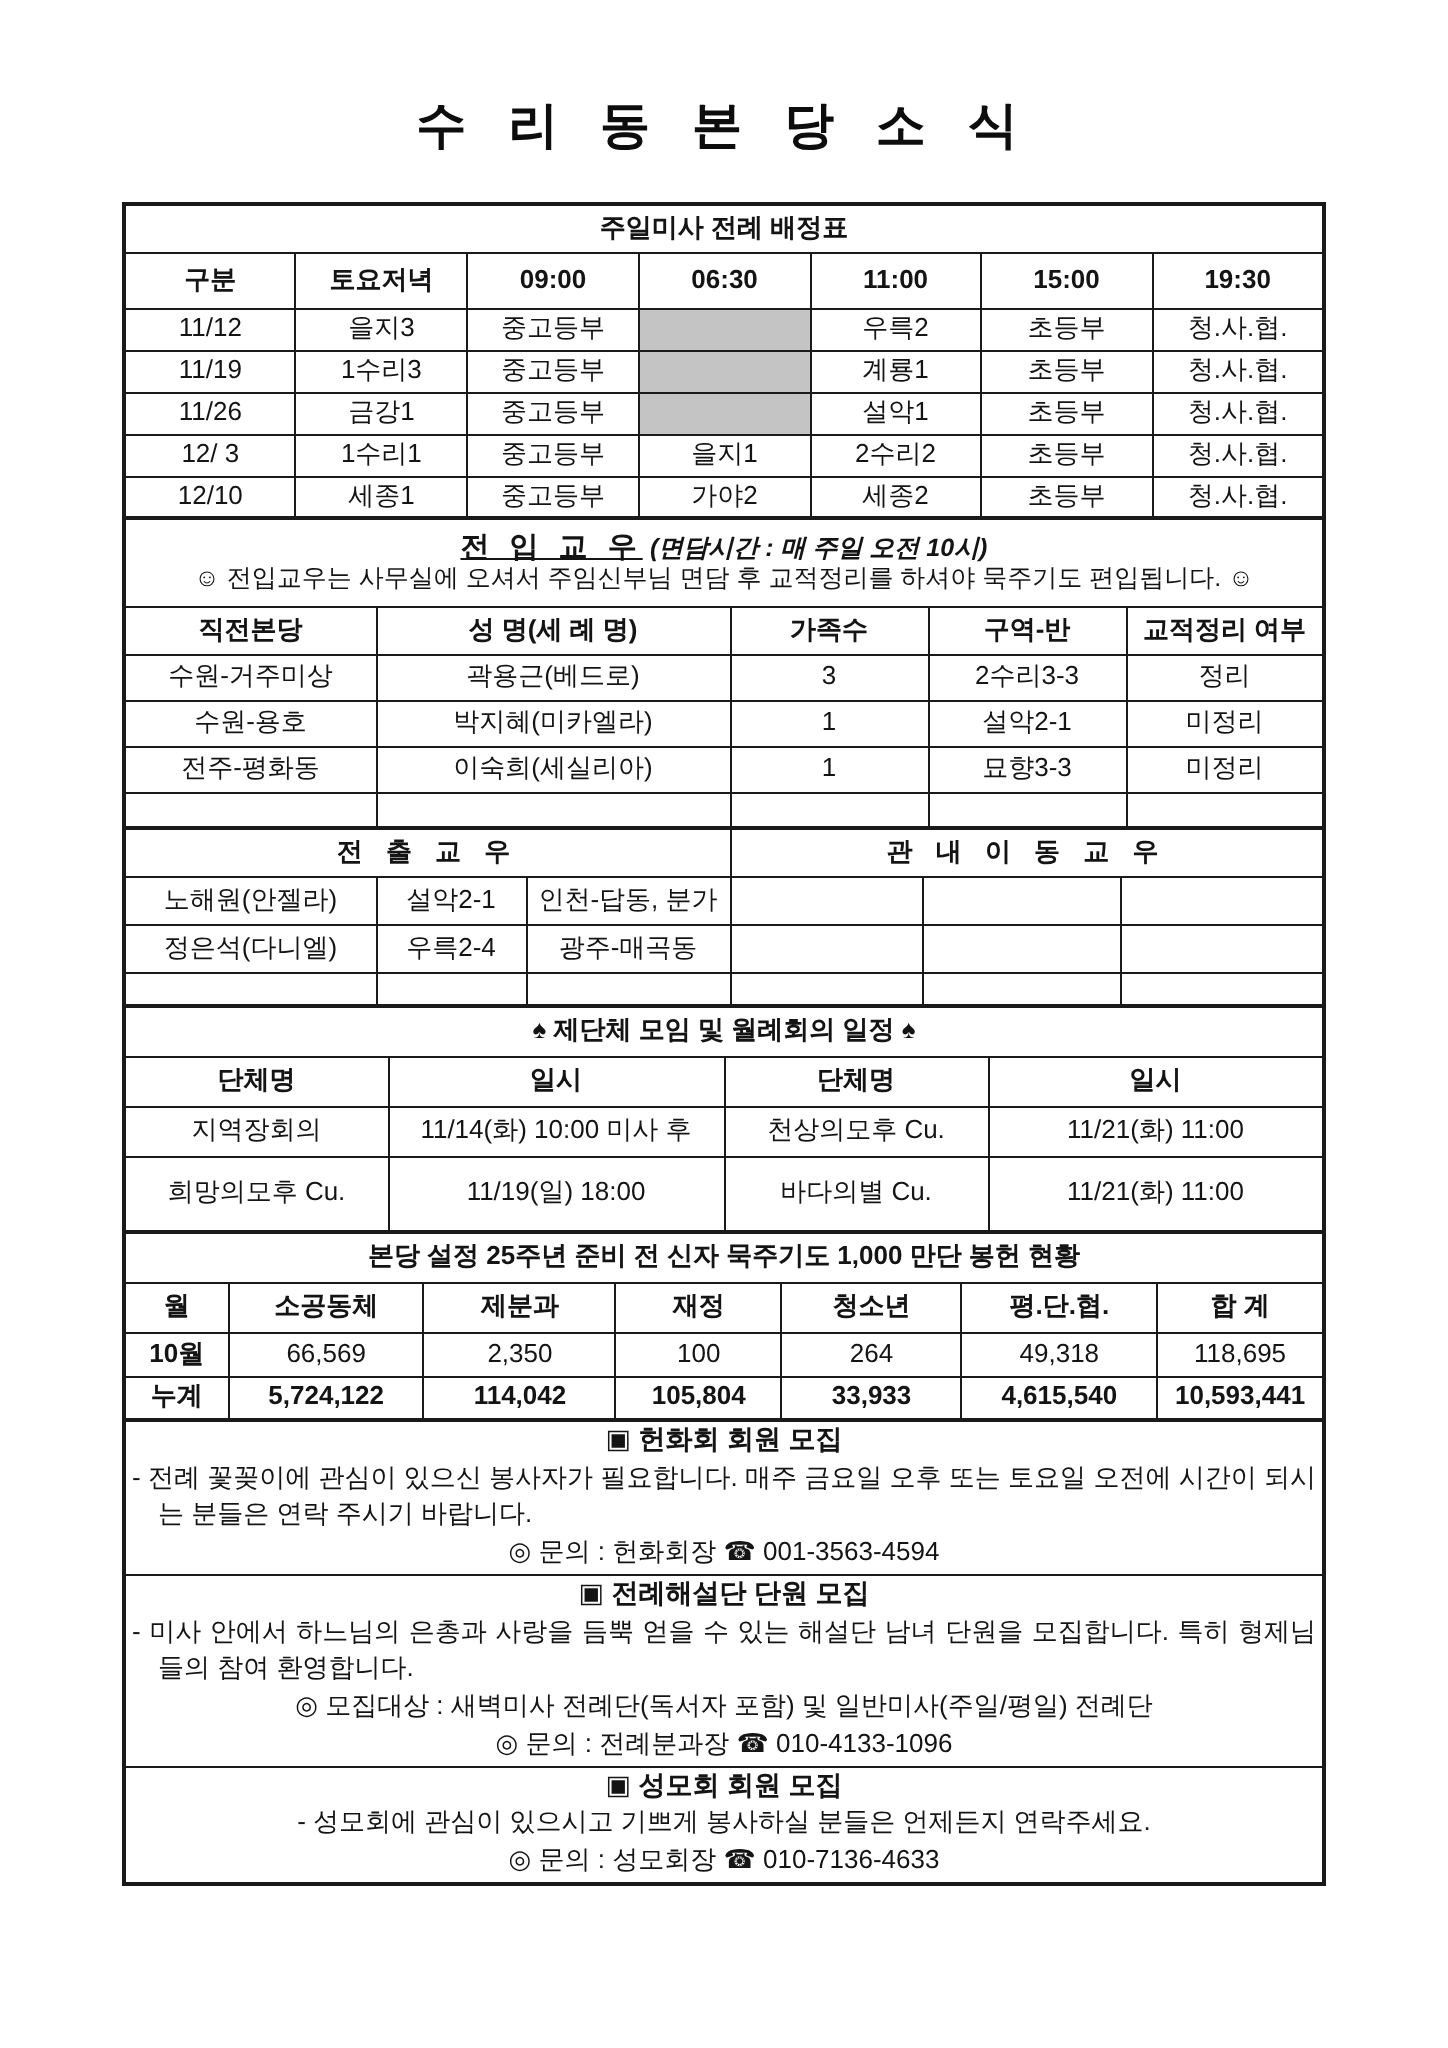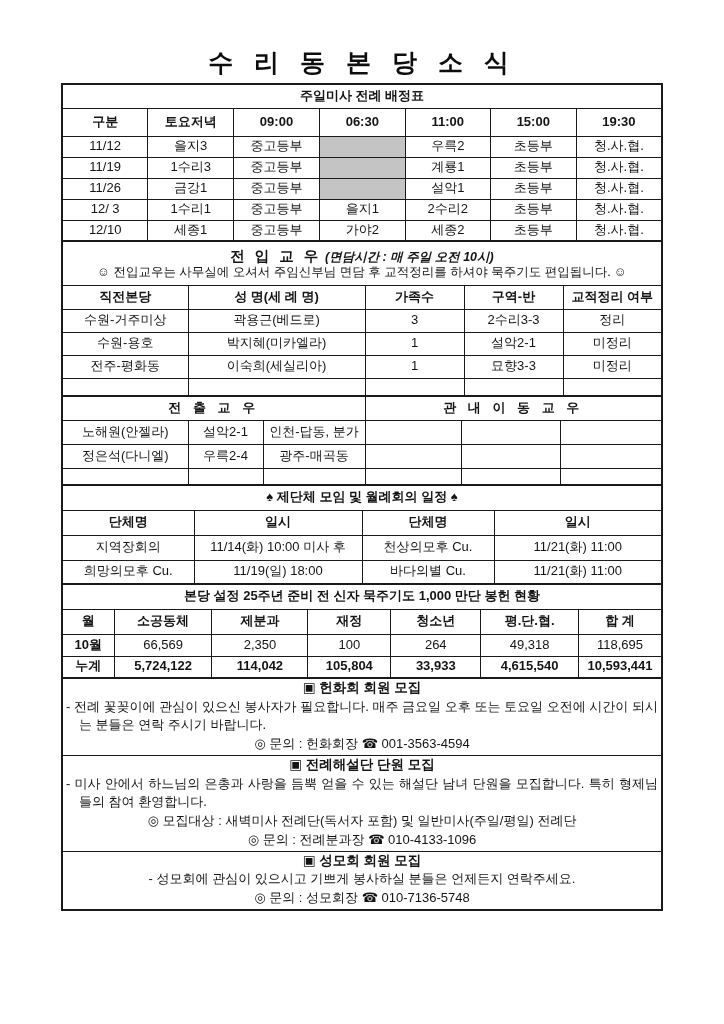--- a/index.html
+++ b/index.html
@@ -4,40 +4,40 @@
 <style>
   html,body{margin:0;padding:0;}
   body{
     width:724px;height:1024px;background:#ffffff;
     font-family:"Liberation Sans","DejaVu Sans",sans-serif;
     color:#111;
   }
   .page{position:relative;width:724px;height:1024px;background:#fff;overflow:hidden;}
   .content{position:absolute;left:61px;top:46px;width:602px;}
   .title{
-    margin:0 0 6px 0;text-align:center;font-size:25px;font-weight:bold;
+    margin:0 0 24px 0;text-align:center;font-size:25px;font-weight:bold;
     letter-spacing:7px;color:#0d0d0d;white-space:nowrap;
   }
   table.doc-table{
     width:100%;border-collapse:collapse;table-layout:fixed;
     border:2px solid #1a1a1a;margin-top:-2px;
   }
   table.doc-table td{
     border:1px solid #1a1a1a;font-size:13px;line-height:1.15;
     padding:1px 3px;text-align:center;vertical-align:middle;color:#141414;
     overflow:hidden;
   }
   .caption{font-weight:bold;font-size:14px;}
   .th{font-weight:bold;font-size:13px;}
   .gray{background:#c4c4c4;}
   .thickL{border-left:2px solid #1a1a1a;}
   .leftal{text-align:left;padding-left:6px;}
   .sec-title{font-weight:bold;font-size:14.5px;letter-spacing:4px;}
   .sec-note{font-size:12.5px;font-weight:normal;letter-spacing:0;}
-  .t2-title{font-weight:bold;font-size:14.5px;letter-spacing:3px;}
+  .t2-title{font-weight:bold;font-size:14.5px;letter-spacing:3px;text-decoration:underline;}
   .t2-titlenote{font-weight:bold;font-size:12.5px;letter-spacing:0;font-style:italic;}
   .notice-cell{text-align:left;padding:4px 8px 6px 6px;}
   .notice-title{font-weight:bold;font-size:13.5px;margin-bottom:2px;}
   .notice-line{font-size:13px;line-height:1.45;padding-left:13px;text-indent:-13px;}
   .just{text-align:justify;}
 </style>
 </head>
 <body>
 
 <div class="page">
@@ -229,21 +229,21 @@
         <td class="th">일시</td>
         <td class="th thickL">단체명</td>
         <td class="th">일시</td>
       </tr>
       <tr style="height:25px">
         <td class="leftal">지역장회의</td>
         <td class="leftal">11/14(화) 10:00 미사 후</td>
         <td class="leftal thickL">천상의모후 Cu.</td>
         <td class="leftal">11/21(화) 11:00</td>
       </tr>
-      <tr style="height:24px">
+      <tr style="height:38px">
         <td class="leftal">희망의모후 Cu.</td>
         <td class="leftal">11/19(일) 18:00</td>
         <td class="leftal thickL">바다의별 Cu.</td>
         <td class="leftal">11/21(화) 11:00</td>
       </tr>
     </tbody>
       </table>
 
     <table class="doc-table">
       <colgroup>
@@ -312,20 +312,20 @@
           <div class="notice-line">◎ 문의 : 전례분과장 ☎ 010-4133-1096</div>
         </td>
       </tr>
       <tr>
         <td class="notice-cell">
           <div class="notice-title">
             <span>▣</span>
             <span>성모회 회원 모집</span>
           </div>
           <div class="notice-line">- 성모회에 관심이 있으시고 기쁘게 봉사하실 분들은 언제든지 연락주세요.</div>
-          <div class="notice-line">◎ 문의 : 성모회장 ☎ 010-7136-5748</div>
+          <div class="notice-line">◎ 문의 : 성모회장 ☎ 010-7136-4633</div>
         </td>
       </tr>
     </tbody>
       </table>
 
   </div>
 </div>
 
 </body></html>

